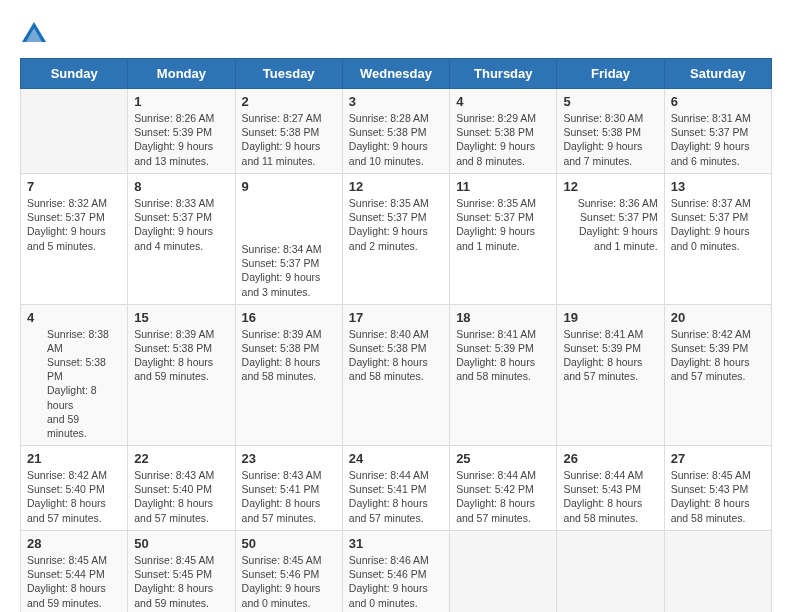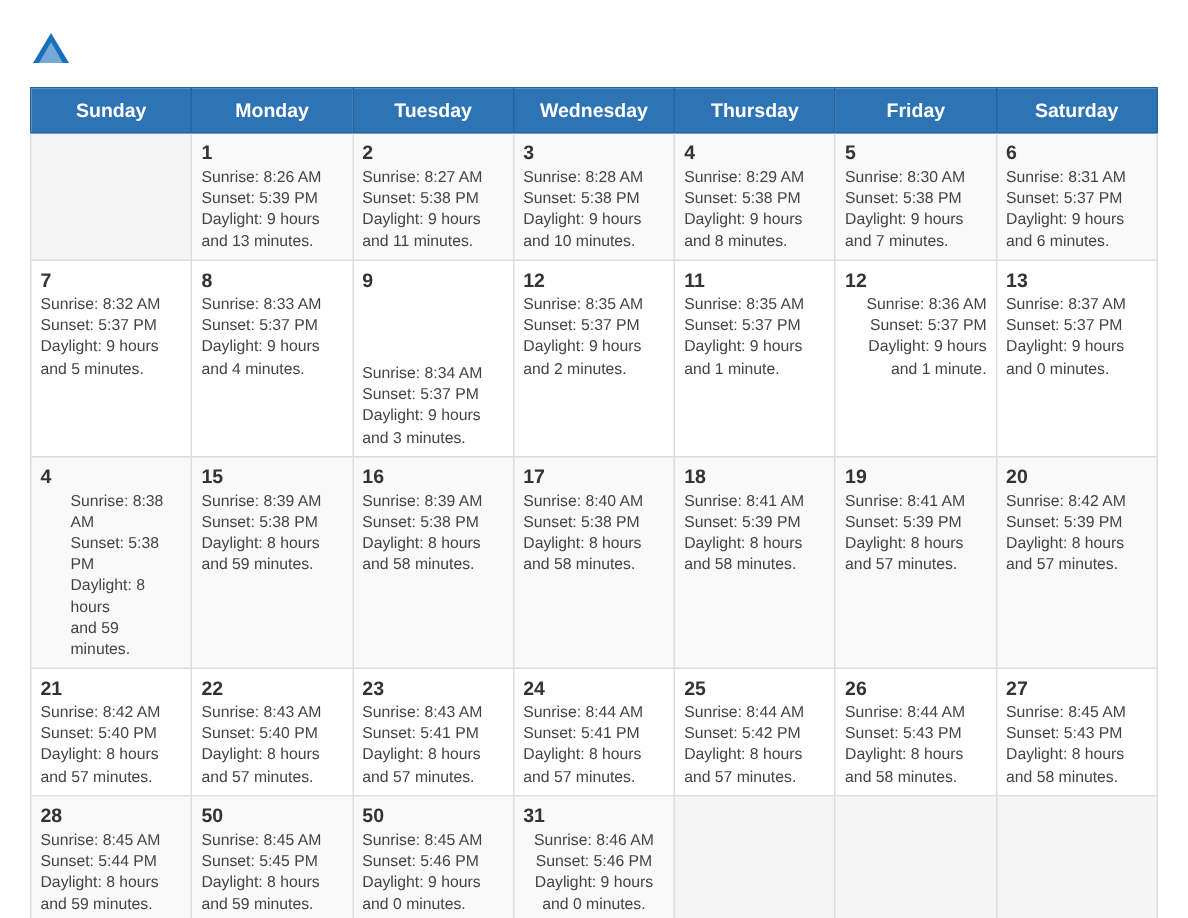--- a/index.html
+++ b/index.html
@@ -333,21 +333,21 @@
         </td>
         <td>
           <span class="day-num">50</span>
           <div class="day-info" style="white-space: pre-line;">Sunrise: 8:45 AM
 Sunset: 5:46 PM
 Daylight: 9 hours
 and 0 minutes.</div>
         </td>
         <td>
           <span class="day-num">31</span>
-          <div class="day-info" style="white-space: pre-line; text-align: center;">Sunrise: 8:46 AM
+          <div class="day-info" style="white-space: pre-line;">Sunrise: 8:46 AM
 Sunset: 5:46 PM
 Daylight: 9 hours
 and 0 minutes.</div>
         </td>
         <td class="empty-cell"></td>
         <td class="empty-cell"></td>
         <td class="empty-cell"></td>
       </tr>
     </tbody>
 </table>

